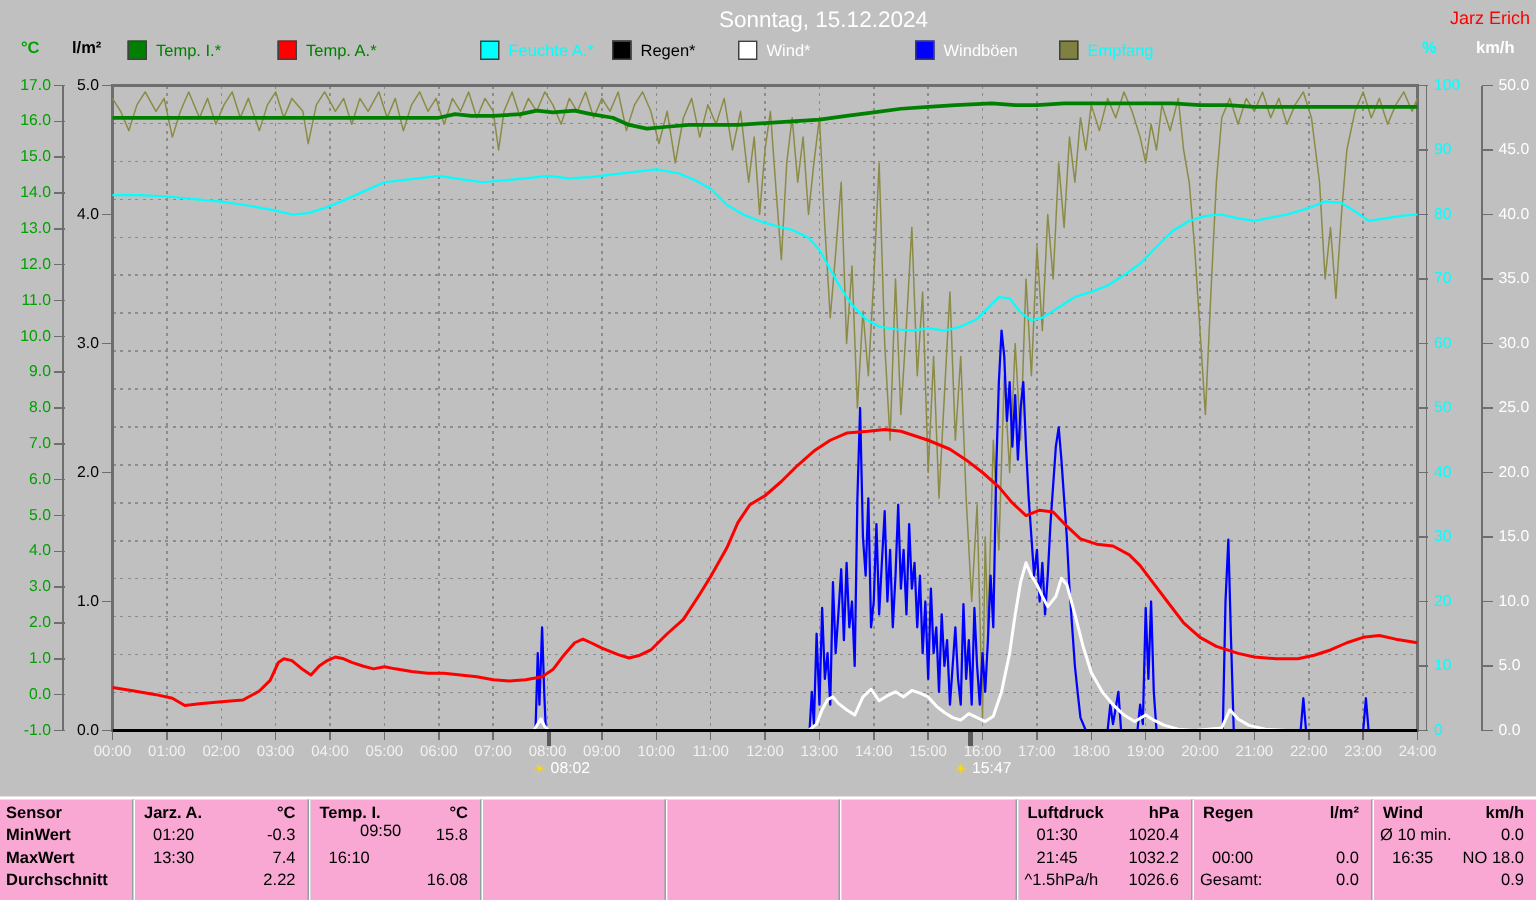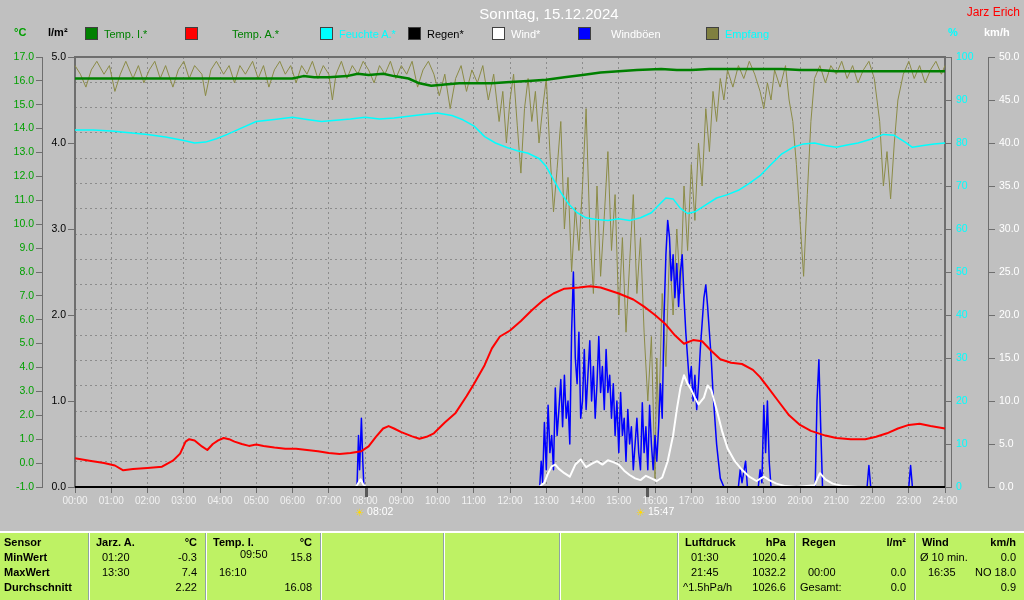--- a/index.html
+++ b/index.html
@@ -32,35 +32,35 @@
   <div class="axis-h axis-rain">l/m²</div>
   <div class="axis-h axis-pct">%</div>
   <div class="axis-h axis-kmh">km/h</div>
   <div id="legend">
       <div class="leg" style="left: 85px;">
         <span class="sw" style="background: rgb(0, 128, 0);"></span>
         <span style="color: rgb(0, 128, 0);">Temp. I.*</span>
       </div>
       <div class="leg" style="left: 185px;">
         <span class="sw" style="background: rgb(255, 0, 0);"></span>
-        <span style="color: rgb(0, 128, 0); margin-left: 28px;">Temp. A.*</span>
+        <span style="color: rgb(0, 128, 0);">Temp. A.*</span>
       </div>
       <div class="leg" style="left: 320px;">
         <span class="sw" style="background: rgb(0, 255, 255);"></span>
         <span style="color: rgb(0, 255, 255);">Feuchte A.*</span>
       </div>
       <div class="leg" style="left: 408px;">
         <span class="sw" style="background: rgb(0, 0, 0);"></span>
         <span style="color: rgb(0, 0, 0);">Regen*</span>
       </div>
       <div class="leg" style="left: 492px;">
         <span class="sw" style="background: rgb(255, 255, 255);"></span>
         <span style="color: rgb(255, 255, 255);">Wind*</span>
       </div>
-      <div class="leg" style="left: 578px; gap: 14px;">
+      <div class="leg" style="left: 610px;">
         <span class="sw" style="background: rgb(0, 0, 255);"></span>
         <span style="color: rgb(255, 255, 255);">Windböen</span>
       </div>
       <div class="leg" style="left: 665px; padding-left: 41px;">
         <span class="sw" style="background: rgb(128, 128, 64);"></span>
         <span style="color: rgb(0, 255, 255);">Empfang</span>
       </div>
     </div>
   <svg id="chart" width="1024" height="530">
       <g stroke="#8c8c8c" stroke-dasharray="2,3" shape-rendering="crispEdges">
@@ -274,21 +274,21 @@
         <text x="648.025" y="515" fill="#ffffff" font-size="10.5" text-anchor="start">15:47</text>
       </g>
       <polyline points="75.0,65.6 80.4,74.2 85.9,87.1 91.3,69.9 96.8,61.3 104.0,74.2 109.4,65.6 114.9,91.4 120.3,74.2 125.8,61.3 133.0,78.5 138.4,65.6 143.9,82.8 149.3,69.9 154.8,61.3 160.2,78.5 165.6,65.6 172.9,87.1 178.3,69.9 183.8,61.3 189.2,78.5 194.6,65.6 201.9,74.2 205.5,95.7 210.9,69.9 216.4,61.3 223.6,74.2 229.1,65.6 234.5,82.8 239.9,65.6 245.4,74.2 252.6,61.3 258.1,78.5 263.5,65.6 268.9,87.1 274.4,69.9 279.8,61.3 285.3,74.2 290.7,65.6 296.1,82.8 301.6,65.6 307.0,74.2 312.4,61.3 317.9,78.5 323.3,65.6 328.8,74.2 332.4,100.0 336.0,74.2 341.4,61.3 346.9,78.5 352.3,65.6 357.8,74.2 363.2,61.3 368.6,69.9 374.1,82.8 379.5,65.6 384.9,74.2 390.4,61.3 395.8,78.5 401.3,65.6 406.7,74.2 412.1,61.3 417.6,87.1 423.0,69.9 428.4,61.3 433.9,74.2 439.3,95.7 444.8,74.2 450.2,108.6 455.6,78.5 461.1,65.6 466.5,91.4 471.9,69.9 477.4,82.8 482.8,65.6 488.3,100.0 493.7,74.2 499.1,121.5 502.8,91.4 506.4,143.0 510.0,100.0 513.6,74.2 517.3,125.8 520.9,173.1 524.5,108.6 528.1,78.5 531.8,121.5 535.4,91.4 539.0,143.0 542.6,108.6 546.3,78.5 549.9,151.6 553.5,211.8 557.1,168.8 560.8,121.5 564.4,229.0 568.0,177.4 571.6,272.0 575.3,207.5 578.9,250.5 582.5,186.0 586.1,108.6 589.8,229.0 593.4,293.5 597.0,186.0 600.6,276.3 604.3,216.1 607.9,151.6 611.5,250.5 615.1,194.6 618.8,315.0 622.4,237.6 626.0,332.2 629.6,263.4 633.3,194.6 636.9,293.5 640.5,237.6 644.1,332.2 647.8,401.0 651.4,336.5 655.0,478.4 656.8,358.0 658.6,422.5 662.2,293.5 665.9,366.6 669.5,250.5 673.1,315.0 676.8,229.0 680.4,293.5 684.0,186.0 687.6,250.5 691.3,164.5 694.9,220.4 698.5,143.0 702.1,186.0 705.8,108.6 709.4,151.6 713.0,91.4 716.6,121.5 720.3,78.5 723.9,100.0 727.5,69.9 732.9,87.1 738.4,65.6 743.8,78.5 749.3,61.3 754.7,74.2 760.1,91.4 763.8,108.6 767.4,82.8 771.0,100.0 774.6,69.9 780.1,87.1 785.5,65.6 789.1,100.0 792.8,121.5 796.4,164.5 800.0,220.4 803.6,276.3 807.3,194.6 810.9,121.5 814.5,78.5 819.9,65.6 825.4,82.8 830.8,65.6 836.3,74.2 841.7,61.3 847.1,78.5 852.6,65.6 858.0,82.8 863.4,69.9 868.9,61.3 874.3,78.5 879.7,121.5 883.4,186.0 887.0,151.6 890.6,198.9 894.3,143.0 897.9,100.0 903.3,74.2 908.8,61.3 914.2,78.5 919.6,65.6 925.1,82.8 930.5,69.9 935.9,61.3 941.4,74.2 945.0,65.6" fill="none" stroke="#8b8b46" stroke-width="1" stroke-linejoin="round"></polyline>
       <polyline points="75.0,130.1 93.1,130.1 111.3,131.0 129.4,132.7 147.5,134.4 165.6,137.0 183.8,140.4 194.6,143.0 205.5,142.1 216.4,138.7 227.3,134.4 241.8,127.9 256.3,121.5 274.4,119.4 292.5,117.2 307.0,119.4 321.5,121.5 336.0,120.2 350.5,118.9 365.0,117.2 379.5,118.9 394.0,118.1 408.5,116.3 423.0,114.6 437.5,112.9 452.0,115.5 462.9,119.8 473.8,125.8 484.6,136.6 495.5,143.0 506.4,147.3 517.3,150.7 528.1,153.3 539.0,158.5 546.3,166.6 553.5,179.6 560.8,192.4 568.0,203.2 577.1,212.7 586.1,217.8 597.0,219.5 607.9,220.4 618.8,218.7 629.6,220.4 640.5,217.8 651.4,212.7 658.6,205.3 665.9,198.0 673.1,198.9 680.4,208.4 687.6,213.5 694.9,211.8 705.8,204.9 716.6,198.0 727.5,194.6 738.4,190.3 749.3,183.4 760.1,175.7 771.0,164.5 781.9,153.8 792.8,147.3 803.6,143.9 814.5,143.0 825.4,145.6 836.3,147.3 847.1,145.1 858.0,143.0 872.5,138.7 883.4,134.4 894.3,135.3 905.1,142.1 912.4,147.3 923.3,145.6 934.1,143.9 945.0,143.0" fill="none" stroke="#00ffff" stroke-width="1.5" stroke-linejoin="round"></polyline>
       <polyline points="75.0,78.5 93.1,78.5 111.3,78.5 129.4,78.5 147.5,78.5 165.6,78.5 183.8,78.5 201.9,78.5 220.0,78.5 238.1,78.5 256.3,78.5 274.4,78.5 292.5,78.5 303.4,76.1 314.3,77.3 328.8,77.3 346.9,76.1 357.8,73.7 368.6,74.9 383.1,73.7 394.0,76.1 408.5,78.5 419.4,83.3 431.3,85.7 444.8,84.5 459.3,83.3 473.8,83.3 491.9,83.3 510.0,82.1 528.1,80.9 546.3,79.7 564.4,77.3 582.5,74.9 600.6,72.5 618.8,71.3 636.9,70.1 661.2,68.9 676.8,70.1 691.3,70.1 709.4,68.9 727.5,68.9 745.6,68.9 763.8,68.9 781.9,68.9 800.0,70.1 818.1,70.1 836.3,71.3 854.4,71.3 872.5,71.3 890.6,71.3 908.8,71.3 926.9,71.3 945.0,71.3" fill="none" stroke="#008000" stroke-width="2.5" stroke-linejoin="round"></polyline>
       <polyline points="75.0,487.0 357.0,487.0 358.5,435.4 359.6,469.8 361.4,418.2 362.8,461.2 363.9,487.0 539.7,487.0 541.2,461.2 542.6,482.7 544.4,422.5 546.3,469.8 548.1,405.3 549.9,452.6 551.7,435.4 553.5,469.8 555.3,388.1 557.1,435.4 558.9,409.6 560.8,379.5 562.6,426.8 564.4,375.2 566.2,418.2 568.0,401.0 569.8,444.0 571.6,332.2 573.4,272.0 575.3,358.0 577.1,383.8 578.9,332.2 580.7,418.2 582.5,401.0 584.3,349.4 586.1,409.6 587.9,375.2 589.8,340.8 591.6,401.0 593.4,366.6 595.2,418.2 597.0,383.8 598.8,336.5 600.6,392.4 602.4,366.6 604.3,409.6 606.1,349.4 607.9,392.4 609.7,375.2 611.5,418.2 613.3,383.8 615.1,435.4 616.9,401.0 618.8,452.6 620.6,392.4 622.4,435.4 624.2,418.2 626.0,461.2 627.8,409.6 629.6,444.0 631.4,426.8 633.3,469.8 635.1,444.0 636.9,418.2 638.7,452.6 640.5,469.8 642.3,402.7 644.1,452.6 645.9,426.8 647.8,469.8 649.6,405.3 651.4,444.0 653.2,469.8 655.0,435.4 656.8,461.2 658.6,426.8 660.4,383.8 662.2,418.2 664.1,315.0 665.9,254.8 667.7,220.4 669.5,237.6 671.3,280.6 673.1,254.8 674.9,297.8 676.8,263.4 678.6,306.4 680.4,272.0 682.2,254.8 684.0,297.8 685.8,332.2 687.6,358.0 689.4,383.8 691.3,366.6 693.1,401.0 694.9,375.2 696.7,409.6 698.5,383.8 700.3,349.4 702.1,323.6 703.9,297.8 705.8,284.9 707.6,306.4 709.4,332.2 711.2,358.0 713.0,392.4 714.8,418.2 716.6,444.0 718.4,461.2 720.3,478.4 723.9,487.0 738.4,487.0 740.2,469.8 742.0,482.7 745.6,461.2 747.4,487.0 758.3,487.0 760.1,469.8 761.9,482.7 763.8,405.3 765.6,452.6 767.4,401.0 769.2,461.2 771.0,487.0 815.2,487.0 817.0,401.0 818.9,359.7 820.7,426.8 822.5,487.0 867.1,487.0 868.9,465.5 870.7,487.0 908.8,487.0 910.6,465.5 912.4,487.0 945.0,487.0" fill="none" stroke="#0000ff" stroke-width="1.5" stroke-linejoin="round"></polyline>
       <polyline points="75.0,487.0 355.9,487.0 358.5,482.7 360.6,479.3 363.2,484.4 365.7,487.0 539.0,487.0 544.4,482.7 548.1,473.2 551.7,466.4 555.3,464.6 558.9,468.9 564.4,473.2 569.8,476.7 575.3,464.6 580.7,459.5 586.1,467.2 591.6,463.8 597.0,461.2 602.4,464.6 607.9,460.3 613.3,462.1 618.8,464.6 624.2,470.7 629.6,475.0 635.1,478.4 640.5,480.1 645.9,475.8 651.4,478.4 656.8,481.0 662.2,477.5 667.7,461.2 673.1,435.4 676.8,409.6 680.4,388.1 684.0,375.2 687.6,383.8 691.3,389.8 694.9,397.6 698.5,404.4 703.9,397.6 707.6,385.5 711.2,389.8 716.6,409.6 722.1,431.1 727.5,448.3 734.8,461.2 742.0,469.8 749.3,476.7 756.5,481.0 763.8,476.7 769.2,480.1 776.4,483.6 785.5,486.1 796.4,487.0 814.5,485.3 819.9,473.2 825.4,479.3 832.6,483.6 843.5,486.1 858.0,487.0 945.0,487.0" fill="none" stroke="#ffffff" stroke-width="2" stroke-linejoin="round"></polyline>
       <polyline points="75.0,458.3 89.5,460.7 104.0,463.1 114.9,465.5 123.2,470.3 133.0,469.1 147.5,467.9 162.0,466.7 172.9,460.7 180.1,453.6 185.6,441.6 189.2,439.2 194.6,440.4 201.9,446.4 207.3,450.0 212.8,444.0 218.2,440.4 223.6,438.0 229.1,439.2 234.5,441.6 241.8,444.0 249.0,445.9 256.3,444.5 263.5,445.9 274.4,447.6 285.3,448.8 296.1,448.8 307.0,450.0 317.9,451.2 328.8,453.1 339.6,454.0 350.5,453.1 361.4,451.2 368.6,446.4 375.9,436.8 383.1,428.5 388.6,426.1 394.0,428.5 401.3,432.1 412.1,436.4 419.4,438.7 426.6,436.8 433.9,433.3 444.8,422.5 455.6,412.9 466.5,396.2 473.8,384.3 484.6,365.2 491.9,348.4 499.9,336.5 510.0,330.5 520.9,321.0 531.8,310.2 542.6,300.7 553.5,293.5 564.4,288.7 578.9,287.5 589.8,286.3 600.6,287.5 618.8,293.5 633.3,299.5 644.1,306.6 655.0,315.0 665.9,324.6 674.9,335.3 684.0,343.7 693.1,340.1 702.1,341.3 711.2,350.8 720.3,359.2 731.1,362.8 742.0,364.0 752.9,369.9 760.1,377.1 767.4,386.7 778.2,401.0 789.1,415.3 800.0,424.9 810.9,430.9 825.4,435.6 836.3,438.0 850.8,439.2 865.3,439.2 876.1,436.8 887.0,433.3 897.9,428.5 908.8,424.9 919.6,423.7 930.5,426.1 945.0,428.5" fill="none" stroke="#ff0000" stroke-width="2" stroke-linejoin="round"></polyline>
       <polyline points="75.0,487.0 945.0,487.0" fill="none" stroke="#000000" stroke-width="2" stroke-linejoin="round"></polyline>
     </svg>
-  <div id="stats" style="background: #bef264;">
+  <div id="stats" style="background: #f9a8d4;">
       <div class="cell b" style="left: 4px; top: 3px;">Sensor</div>
       <div class="cell b" style="left: 4px; top: 18px;">MinWert</div>
       <div class="cell b" style="left: 4px; top: 33px;">MaxWert</div>
       <div class="cell b" style="left: 4px; top: 48px;">Durchschnitt</div>
       <div class="vdiv" style="left: 88px;"></div>
       <div class="cell b" style="left: 96px; top: 3px;">Jarz. A.</div>
       <div class="cell b" style="right: 827px; top: 3px;">°C</div>
       <div class="cell" style="left: 102px; top: 18px;">01:20</div>
       <div class="cell" style="right: 827px; top: 18px;">-0.3</div>
       <div class="cell" style="left: 102px; top: 33px;">13:30</div>

